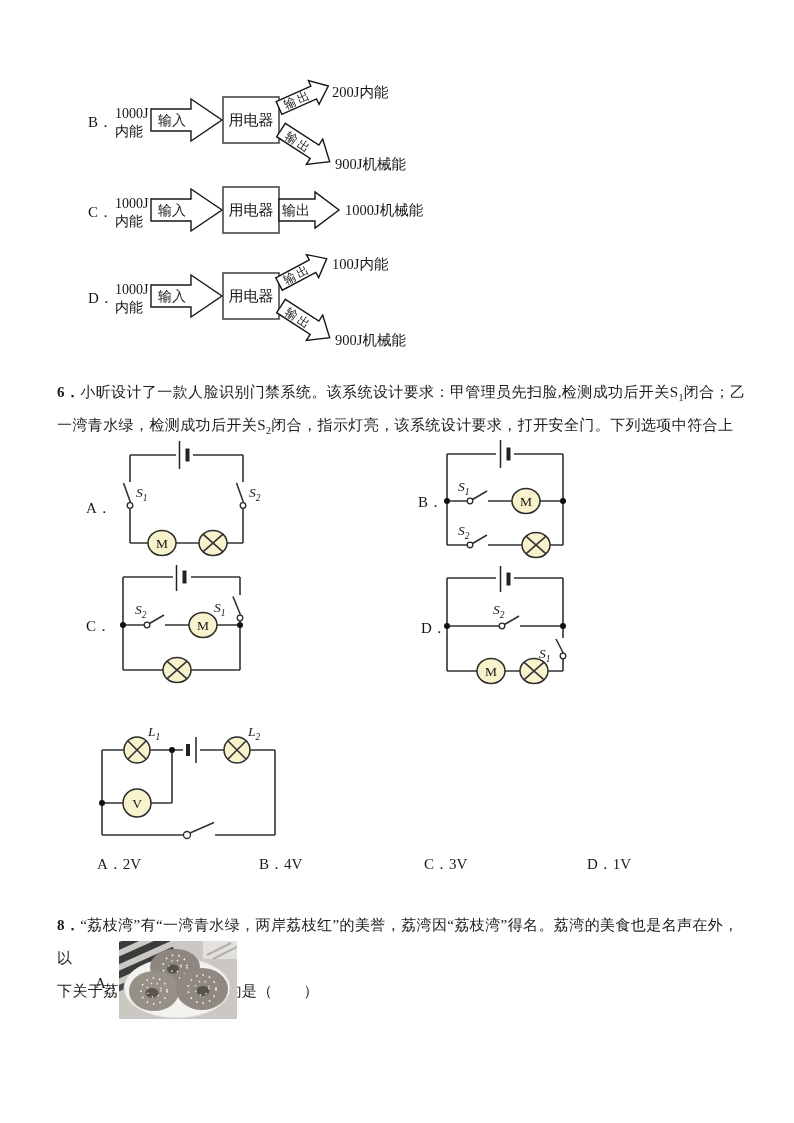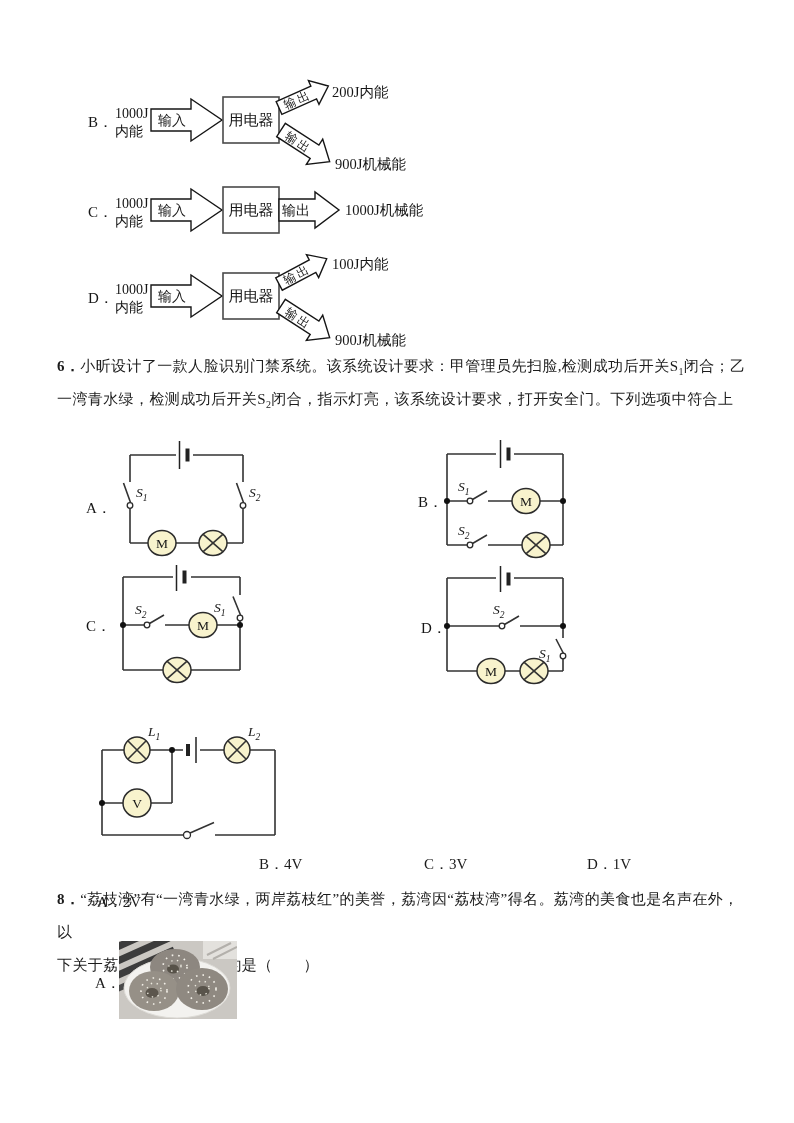--- a/index.html
+++ b/index.html
@@ -1,21 +1,21 @@
 <!DOCTYPE html>
 <html><head>
 <meta charset="utf-8">
 <style>
   html,body{margin:0;padding:0;background:#e8e8e8;}
   .page{
     position:relative;width:794px;height:1123px;margin:0 auto;background:#ffffff;
     font-family:"Liberation Serif","DejaVu Serif",serif;color:#1b1b1b;overflow:hidden;
   }
   .abs{position:absolute;}
-  .qtext{font-size:15px;line-height:33px;letter-spacing:0.4px;}
+  .qtext{font-size:15px;line-height:33px;letter-spacing:0.4px;margin-top:26px;}
   .qtext b{font-weight:bold;}
   sub{font-size:10px;line-height:0;}
   .optrow{font-size:15px;}
   svg text{font-family:"Liberation Serif","DejaVu Serif",serif;fill:#161616;}
   svg .ch{font-size:14px;}
   svg .dev{font-size:15px;}
   svg .arrtx{font-size:12px;letter-spacing:2.5px;}
   svg .val{font-size:14.5px;}
   svg .biglab{font-size:15px;}
   svg .slab{font-size:13.5px;font-style:italic;}
@@ -185,21 +185,21 @@
     <path class="wire" d="M39.8,20.8 L58.2,39.2 M39.8,39.2 L58.2,20.8"></path>
     <circle class="cell" cx="149" cy="30" r="13"></circle>
     <path class="wire" d="M139.8,20.8 L158.2,39.2 M139.8,39.2 L158.2,20.8"></path>
     <circle class="cell" cx="49" cy="83" r="14"></circle>
     <text class="comp" x="49" y="88" text-anchor="middle">V</text>
     <circle class="pivot" cx="99" cy="115" r="3.5"></circle>
     <text class="slab" x="60" y="16"><tspan>L</tspan><tspan class="sub" dy="4">1</tspan></text>
     <text class="slab" x="160" y="16"><tspan>L</tspan><tspan class="sub" dy="4">2</tspan></text>
   </svg>
 
-  <div class="abs optrow" style="left:97px;top:893px"><span>A．</span><span>2V</span></div>
+  <div class="abs optrow" style="left:97px;top:855px"><span>A．</span><span>2V</span></div>
   <div class="abs optrow" style="left:259px;top:855px"><span>B．</span><span>4V</span></div>
   <div class="abs optrow" style="left:424px;top:855px"><span>C．</span><span>3V</span></div>
   <div class="abs optrow" style="left:587px;top:855px"><span>D．</span><span>1V</span></div>
 
   <div class="abs qtext" style="left:57px;top:883px;width:694px">
     <div><b>8．</b><span>“荔枝湾”有“一湾青水绿，两岸荔枝红”的美誉，荔湾因“荔枝湾”得名。荔湾的美食也是名声在外，以</span></div>
     <div><span>下关于荔湾美食分析正确的是（　　）</span></div>
   </div>
 
   <div class="abs optrow" style="left:95px;top:974px"><span>A．</span></div>

